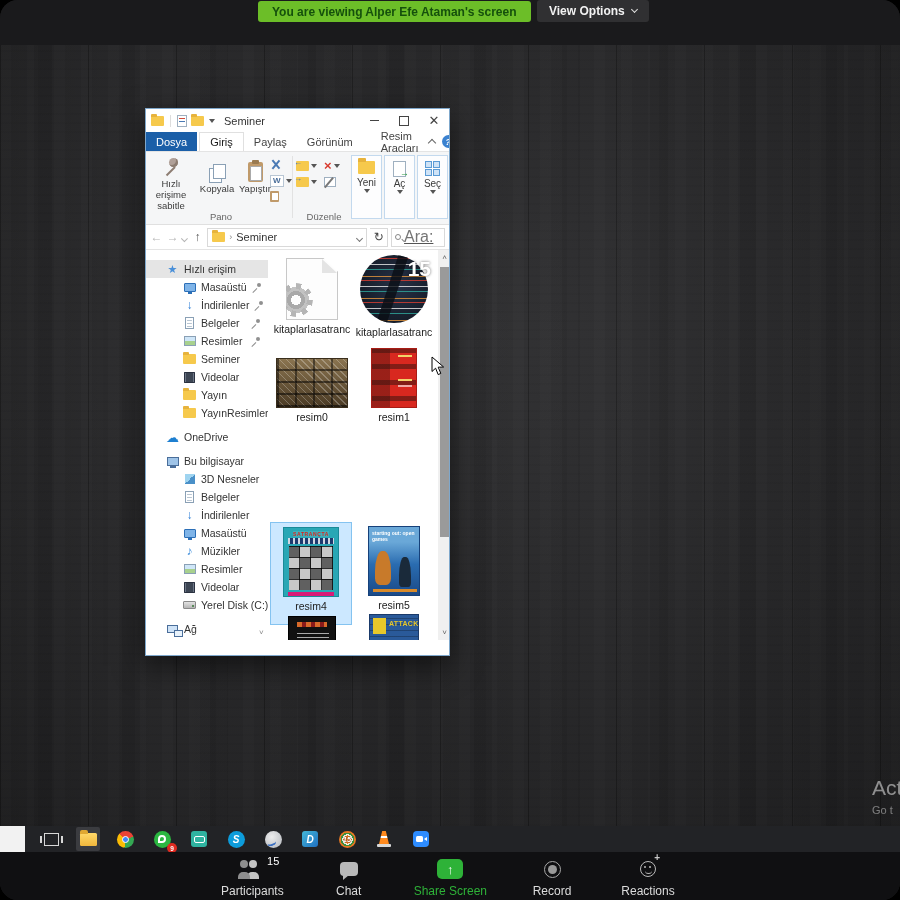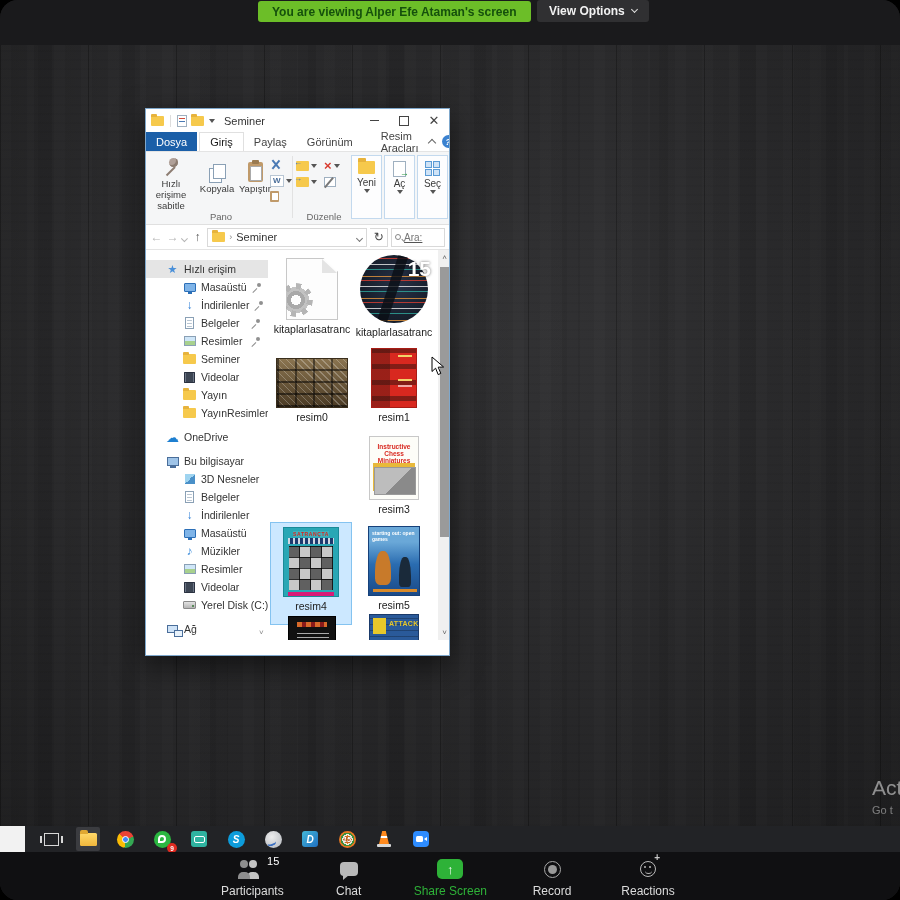--- a/index.html
+++ b/index.html
@@ -96,21 +96,21 @@
   .nav-up{color:#555;}
   .nav-chev{color:#b5b5b5;margin:2px 1px 0 0;}
   .addr-box{width:180px;height:19px;border:1px solid #d9d9d9;display:flex;align-items:center;padding:0 4px;gap:4px;}
   .addr-text{color:#333;}
   .addr-chevwrap{margin-left:auto;color:#777;}
   .bread-sep{color:#888;font-size:9px;}
   .refresh-box{width:20px;height:19px;border:1px solid #d9d9d9;border-left:none;display:flex;align-items:center;justify-content:center;color:#444;font-size:12px;}
   .search-box{width:60px;height:19px;border:1px solid #d9d9d9;display:flex;align-items:center;padding:0 3px;gap:3px;}
   .mag{width:6px;height:6px;border:1.3px solid #888;border-radius:50%;position:relative;flex:none;}
   .mag::after{content:"";position:absolute;left:5px;top:5px;width:4px;height:1.3px;background:#888;transform:rotate(45deg);}
-  .search-box input{border:none;outline:none;width:34px;font-size:10px;color:#555;font-family:"Liberation Sans",sans-serif;background:transparent;text-decoration:underline;}
+  .search-box input{border:none;outline:none;width:34px;font-size:16px;color:#555;font-family:"Liberation Sans",sans-serif;background:transparent;text-decoration:underline;}
 
   
   .sidebar{position:absolute;left:0;top:141px;width:122px;height:390px;background:#fff;padding-top:10px;overflow:hidden;}
   .s-scroll-dn{position:absolute;left:114px;top:520px;color:#888;font-size:8px;}
   .s-row{height:18px;display:flex;align-items:center;gap:5px;padding-left:20px;}
   .s-row.lvl1{padding-left:37px;}
   .s-row.sel{background:#e5e5e5;}
   .s-row.gap{margin-top:6px;}
   .s-label{white-space:nowrap;color:#333;font-size:10.5px;}
   .pin{width:9px;height:9px;position:relative;margin-left:auto;margin-right:8px;flex:none;}
@@ -538,26 +538,20 @@
         <div class="flabel">kitaplarlasatranc</div>
       </div>
       <div class="fcell" style="left:4px;top:108px;">
         <div class="thumb t-shelf"></div>
         <div class="flabel">resim0</div>
       </div>
       <div class="fcell" style="left:86px;top:98px;justify-content:space-between;">
         <div class="thumb t-red"></div>
         <div class="flabel">resim1</div>
       </div>
-      <div class="fcell" style="left:86px;top:186px;">
-        <div class="thumb t-white">
-            <span class="white-title">Instructive Chess Miniatures</span>
-          </div>
-        <div class="flabel">resim3</div>
-      </div>
       <div class="fcell sel" style="left:2px;top:272px;width:82px;padding:4px 0 12px;">
         <div class="thumb t-teal">
           <span class="teal-title">SATRANÇTA</span>
           <span class="teal-band"></span>
           <span class="teal-grid"></span>
           <span class="teal-stripe"></span>
         </div>
         <div class="flabel">resim4</div>
       </div>
       <div class="fcell" style="left:86px;top:276px;">

